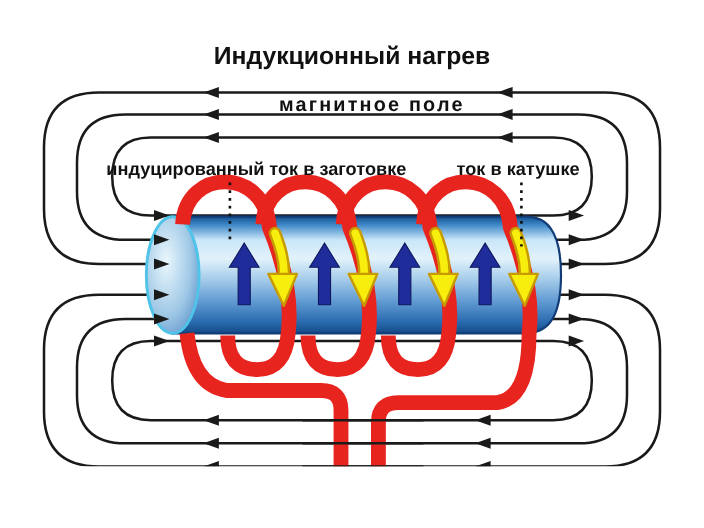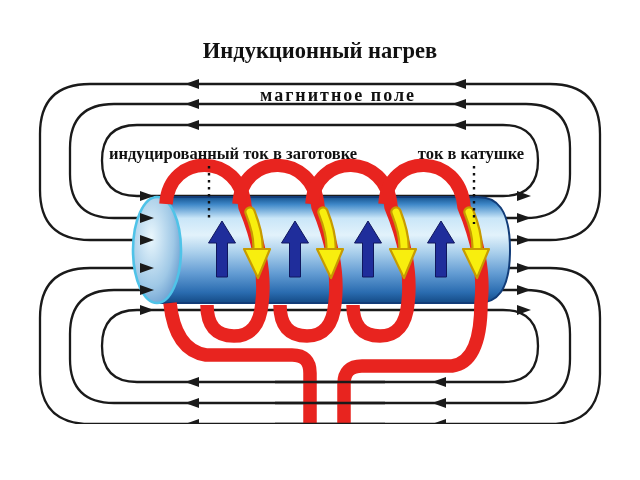--- a/index.html
+++ b/index.html
@@ -1,18 +1,18 @@
 <!DOCTYPE html>
 <html style="--background: #ffffff; --field-line: #1a1a1a; --coil-red: #e8241f; --arrow-yellow: #f8ee0e; --arrow-yellow-outline: #c79b00; --arrow-blue: #1f2d9b; --cylinder-dark-blue: #14528f; --cylinder-light-blue: #e2f2fb; --face-rim-cyan: #4fc3e8;"><head>
 <meta charset="utf-8">
 <style>
   html,body{margin:0;padding:0;background:#fff;}
   .stage{
     position:relative;width:640px;height:424px;background:var(--background,#fff);
-    font-family:Liberation Serif, serif;overflow:hidden;
+    font-family:Liberation Sans, sans-serif;overflow:hidden;
   }
   .stage svg{display:block;}
   .fline{fill:none;stroke:var(--field-line,#1a1a1a);stroke-width:2.3;}
   .ah{fill:var(--field-line,#1a1a1a);stroke:none;}
   .coil{fill:none;stroke:var(--coil-red,#e8241f);stroke-width:13.5;stroke-linecap:butt;stroke-linejoin:round;}
   .yshaft-o{fill:none;stroke:var(--arrow-yellow-outline,#c79b00);stroke-width:11.5;stroke-linecap:round;}
   .yshaft-i{fill:none;stroke:var(--arrow-yellow,#f8ee0e);stroke-width:7;stroke-linecap:round;}
   .yhead{fill:var(--arrow-yellow,#f8ee0e);stroke:var(--arrow-yellow-outline,#c79b00);stroke-width:2.2;stroke-linejoin:round;}
   .barrow{fill:var(--arrow-blue,#1f2d9b);stroke:#10175e;stroke-width:1;}
   .dotted{fill:none;stroke:#111;stroke-width:2.4;stroke-dasharray:2.5 4.5;}

